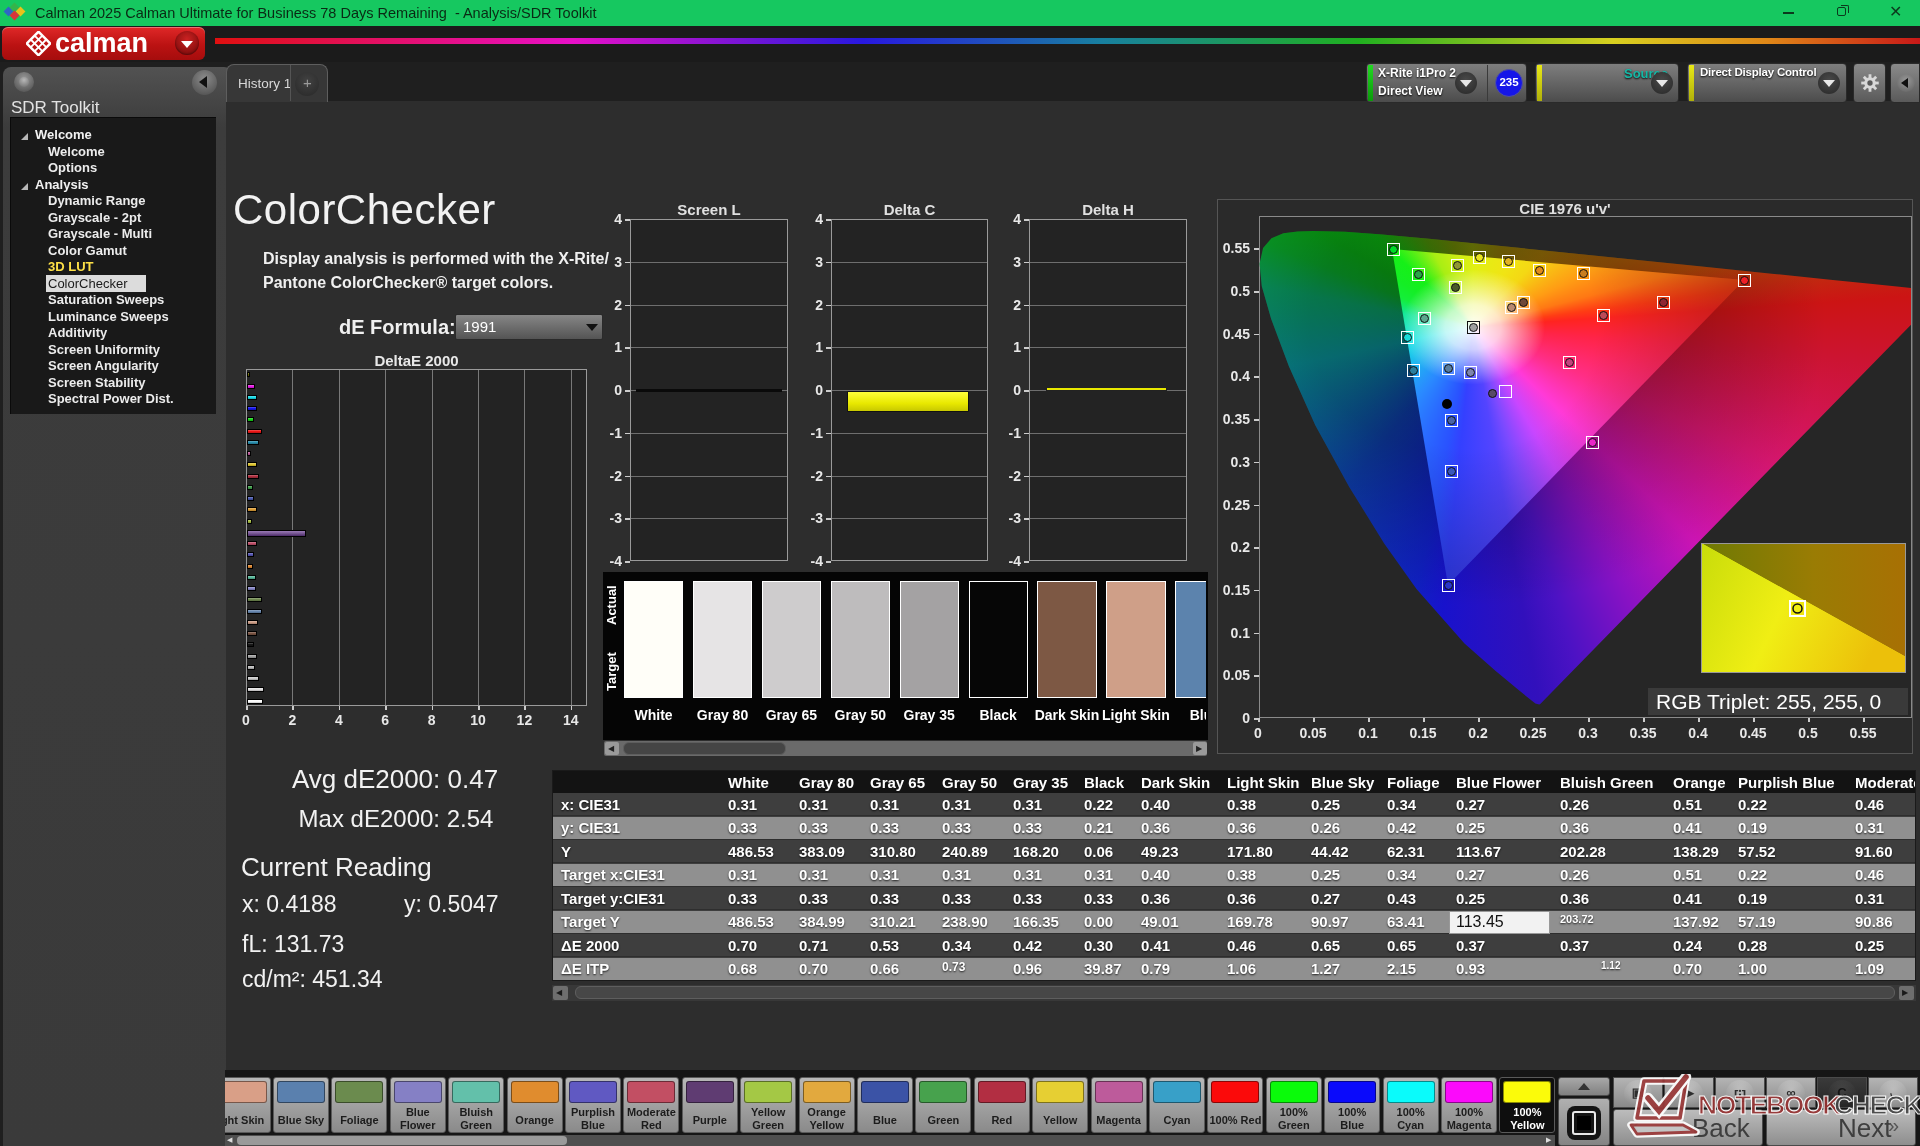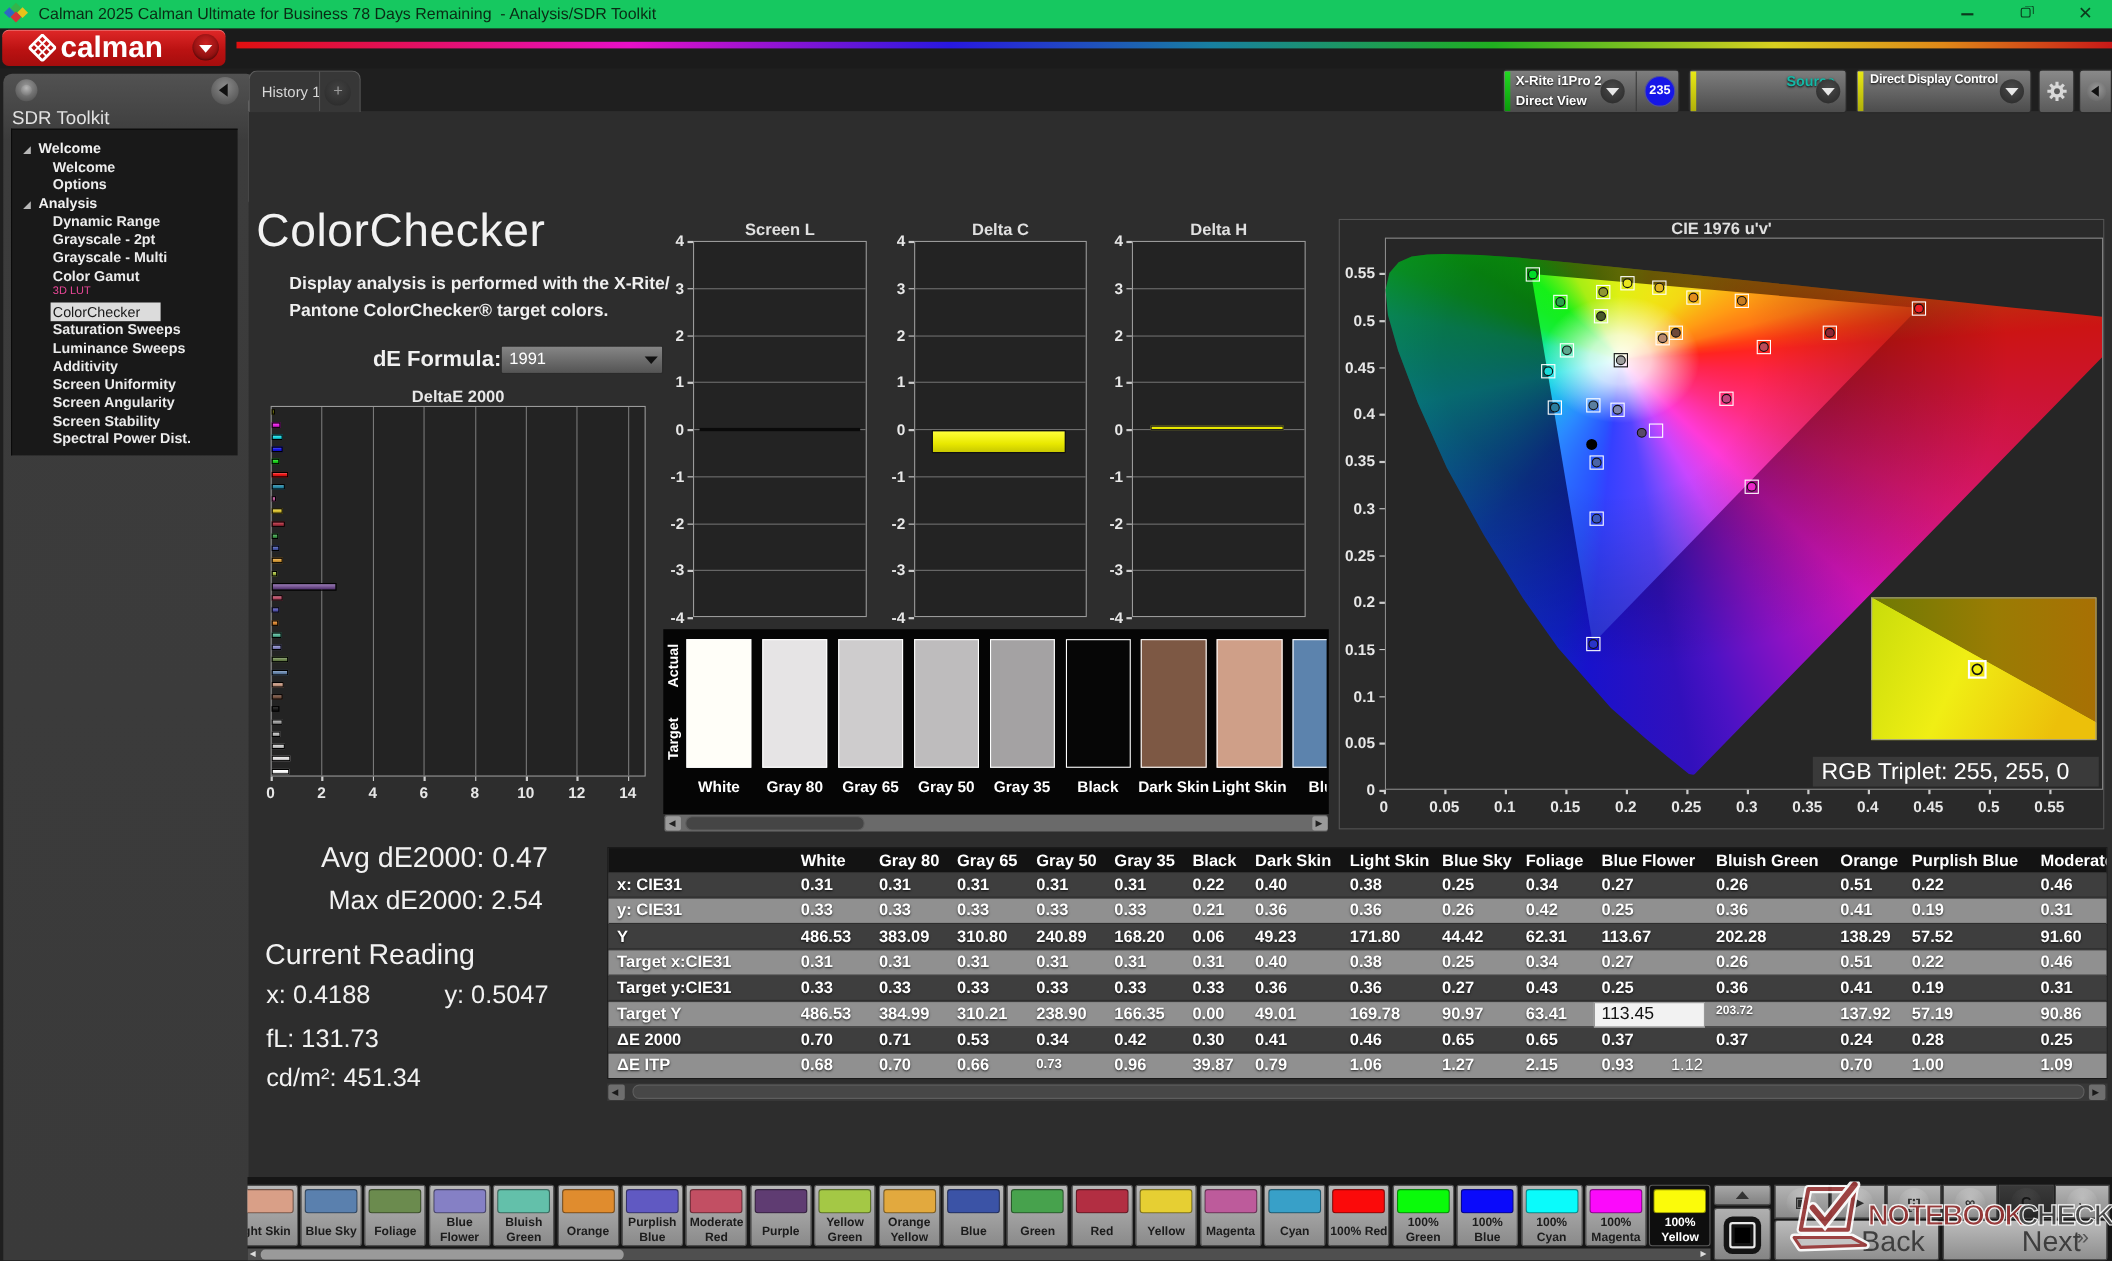--- a/index.html
+++ b/index.html
@@ -42,21 +42,21 @@
 <div class="abs" style="left:21px;top:133px;width:0;height:0;border-bottom:7px solid #b8b8b8;border-left:7px solid transparent"></div>
 <div class="tx" style="left:35px;top:127px;font-size:13px;font-weight:bold;color:#f2f2f2">Welcome</div>
 <div class="tx" style="left:48px;top:143.5px;font-size:13px;font-weight:bold;color:#ececec">Welcome</div>
 <div class="tx" style="left:48px;top:160px;font-size:13px;font-weight:bold;color:#ececec">Options</div>
 <div class="abs" style="left:21px;top:182.5px;width:0;height:0;border-bottom:7px solid #b8b8b8;border-left:7px solid transparent"></div>
 <div class="tx" style="left:35px;top:176.5px;font-size:13px;font-weight:bold;color:#f2f2f2">Analysis</div>
 <div class="tx" style="left:48px;top:193px;font-size:13px;font-weight:bold;color:#ececec">Dynamic Range</div>
 <div class="tx" style="left:48px;top:209.5px;font-size:13px;font-weight:bold;color:#ececec">Grayscale - 2pt</div>
 <div class="tx" style="left:48px;top:226px;font-size:13px;font-weight:bold;color:#ececec">Grayscale - Multi</div>
 <div class="tx" style="left:48px;top:242.5px;font-size:13px;font-weight:bold;color:#ececec">Color Gamut</div>
-<div class="tx" style="left:48px;top:259px;font-size:10px;font-weight:normal;color:#ec4899">3D LUT</div>
+<div class="tx" style="left:48px;top:259px;font-size:13px;font-weight:bold;color:#fde047">3D LUT</div>
 <div class="abs" style="left:46px;top:274.5px;width:100px;height:17px;background:#dcdcdc"></div>
 <div class="tx" style="left:48px;top:275.5px;font-size:13px;color:#1a1a1a">ColorChecker</div>
 <div class="tx" style="left:48px;top:292px;font-size:13px;font-weight:bold;color:#ececec">Saturation Sweeps</div>
 <div class="tx" style="left:48px;top:308.5px;font-size:13px;font-weight:bold;color:#ececec">Luminance Sweeps</div>
 <div class="tx" style="left:48px;top:325px;font-size:13px;font-weight:bold;color:#ececec">Additivity</div>
 <div class="tx" style="left:48px;top:341.5px;font-size:13px;font-weight:bold;color:#ececec">Screen Uniformity</div>
 <div class="tx" style="left:48px;top:358px;font-size:13px;font-weight:bold;color:#ececec">Screen Angularity</div>
 <div class="tx" style="left:48px;top:374.5px;font-size:13px;font-weight:bold;color:#ececec">Screen Stability</div>
 <div class="tx" style="left:48px;top:391px;font-size:13px;font-weight:bold;color:#ececec">Spectral Power Dist.</div>
 <div class="abs" style="left:226px;top:101px;width:1694px;height:969px;background:#2d2d2d"></div>
@@ -389,21 +389,21 @@
 <div class="tx" style="left:246px;top:2px;font-size:15px;font-weight:bold;color:#fff;text-shadow:0 1px 2px rgba(0,0,0,.8)">0.70</div>
 <div class="tx" style="left:317px;top:2px;font-size:15px;font-weight:bold;color:#fff;text-shadow:0 1px 2px rgba(0,0,0,.8)">0.66</div>
 <div class="tx" style="left:389px;top:2px;font-size:12px;font-weight:bold;color:#fff;text-shadow:0 1px 2px rgba(0,0,0,.8)">0.73</div>
 <div class="tx" style="left:460px;top:2px;font-size:15px;font-weight:bold;color:#fff;text-shadow:0 1px 2px rgba(0,0,0,.8)">0.96</div>
 <div class="tx" style="left:531px;top:2px;font-size:15px;font-weight:bold;color:#fff;text-shadow:0 1px 2px rgba(0,0,0,.8)">39.87</div>
 <div class="tx" style="left:588px;top:2px;font-size:15px;font-weight:bold;color:#fff;text-shadow:0 1px 2px rgba(0,0,0,.8)">0.79</div>
 <div class="tx" style="left:674px;top:2px;font-size:15px;font-weight:bold;color:#fff;text-shadow:0 1px 2px rgba(0,0,0,.8)">1.06</div>
 <div class="tx" style="left:758px;top:2px;font-size:15px;font-weight:bold;color:#fff;text-shadow:0 1px 2px rgba(0,0,0,.8)">1.27</div>
 <div class="tx" style="left:834px;top:2px;font-size:15px;font-weight:bold;color:#fff;text-shadow:0 1px 2px rgba(0,0,0,.8)">2.15</div>
 <div class="tx" style="left:903px;top:2px;font-size:15px;font-weight:bold;color:#fff;text-shadow:0 1px 2px rgba(0,0,0,.8)">0.93</div>
-<div class="tx" style="left:966px;top:2px;font-size:15px;font-weight:normal;color:#fff;text-shadow:0 1px 2px rgba(0,0,0,.8)">1.12</div>
+<div class="tx" style="left:1048px;top:2px;font-size:10px;font-weight:bold;color:#fff;text-shadow:0 1px 2px rgba(0,0,0,.8)">1.12</div>
 <div class="tx" style="left:1120px;top:2px;font-size:15px;font-weight:bold;color:#fff;text-shadow:0 1px 2px rgba(0,0,0,.8)">0.70</div>
 <div class="tx" style="left:1185px;top:2px;font-size:15px;font-weight:bold;color:#fff;text-shadow:0 1px 2px rgba(0,0,0,.8)">1.00</div>
 <div class="tx" style="left:1302px;top:2px;font-size:15px;font-weight:bold;color:#fff;text-shadow:0 1px 2px rgba(0,0,0,.8)">1.09</div>
 </div>
 </div>
 <div class="abs" style="left:552px;top:985px;width:1364px;height:16px;background:#383838"></div>
 <div class="abs" style="left:553px;top:986px;width:15px;height:14px;background:#6e6e6e;border-radius:2px"></div>
 <div class="tx" style="left:556px;top:988px;font-size:8px;color:#1a1a1a">◀</div>
 <div class="abs" style="left:1899px;top:986px;width:15px;height:14px;background:#6e6e6e;border-radius:2px"></div>
 <div class="tx" style="left:1902px;top:988px;font-size:8px;color:#1a1a1a">▶</div>

